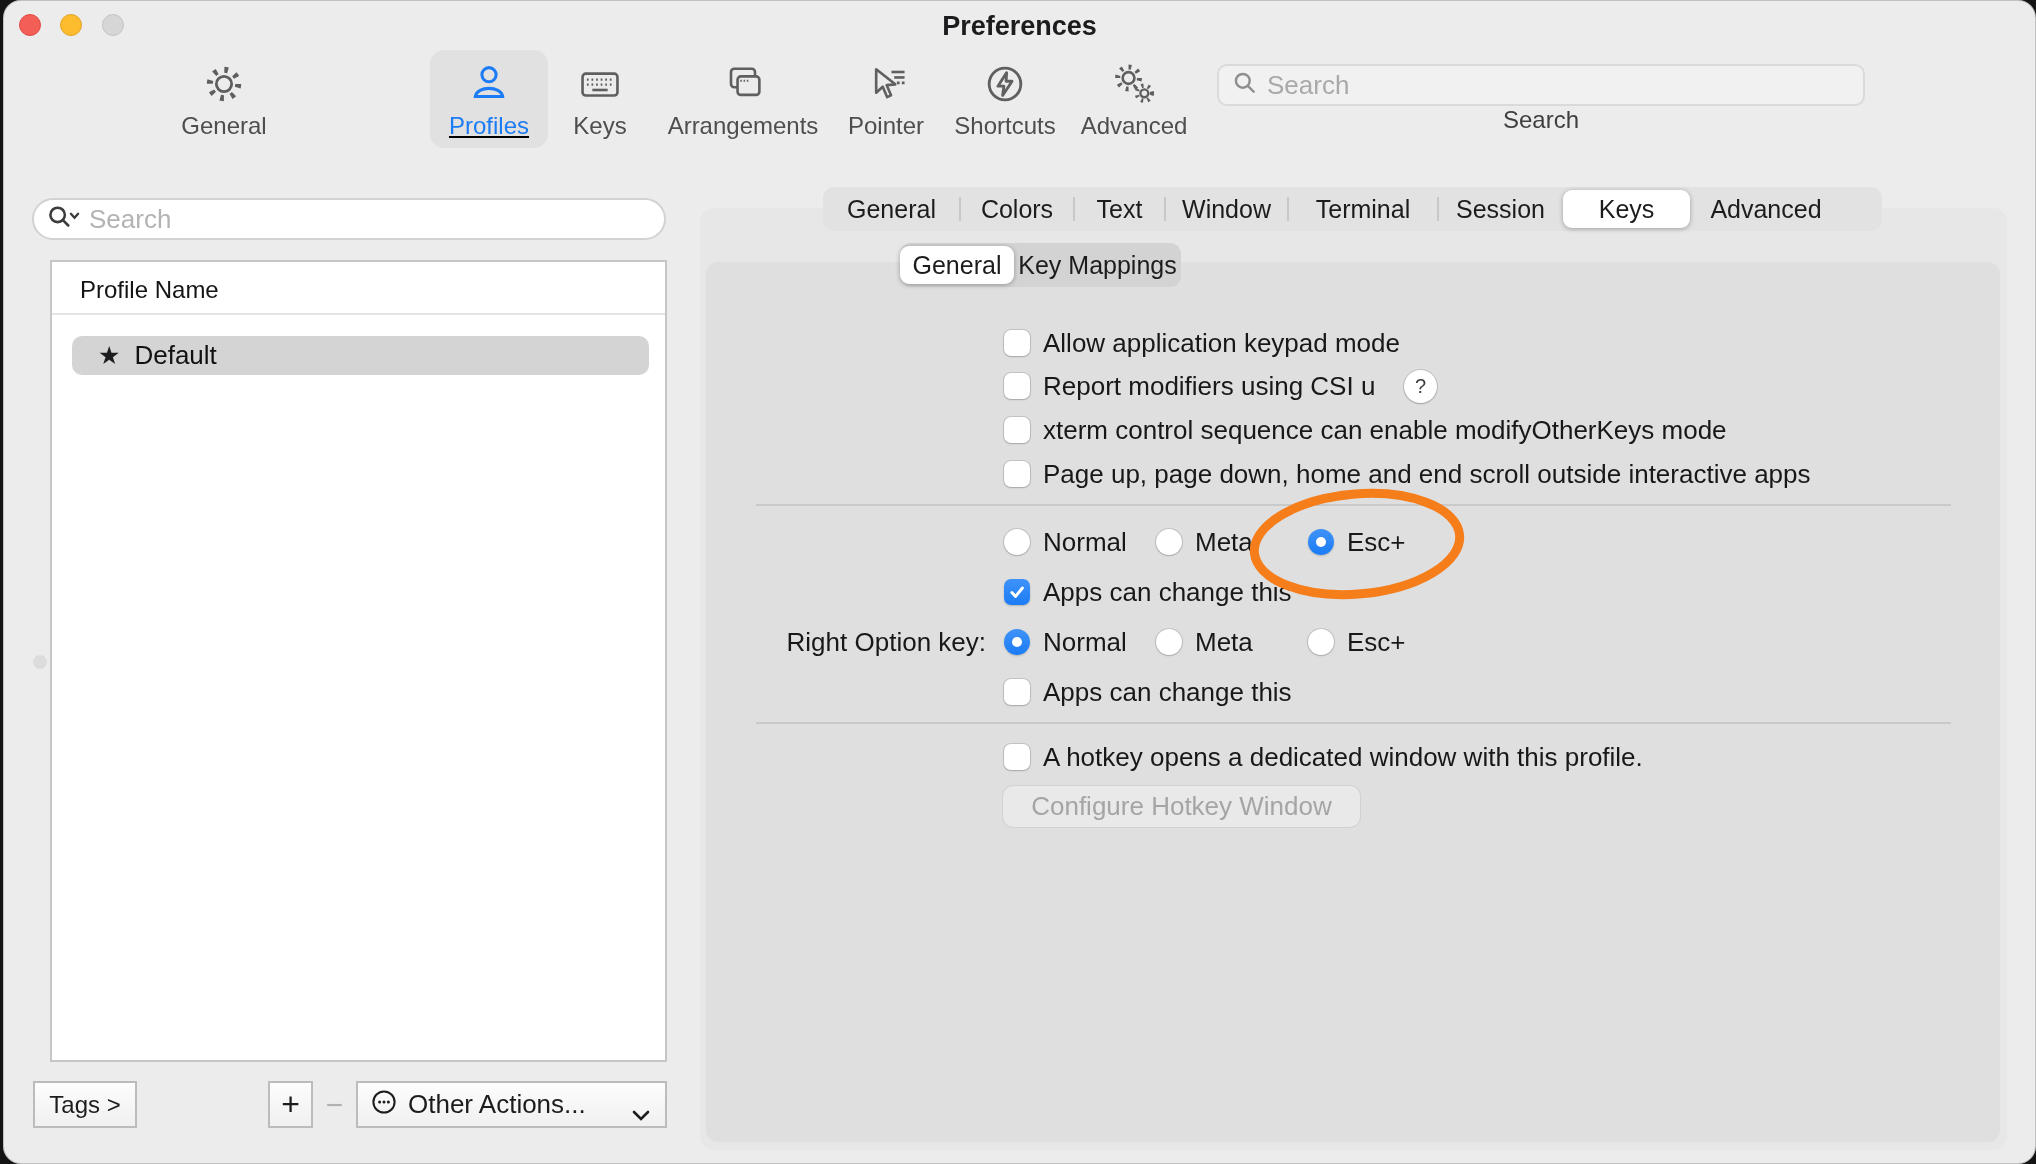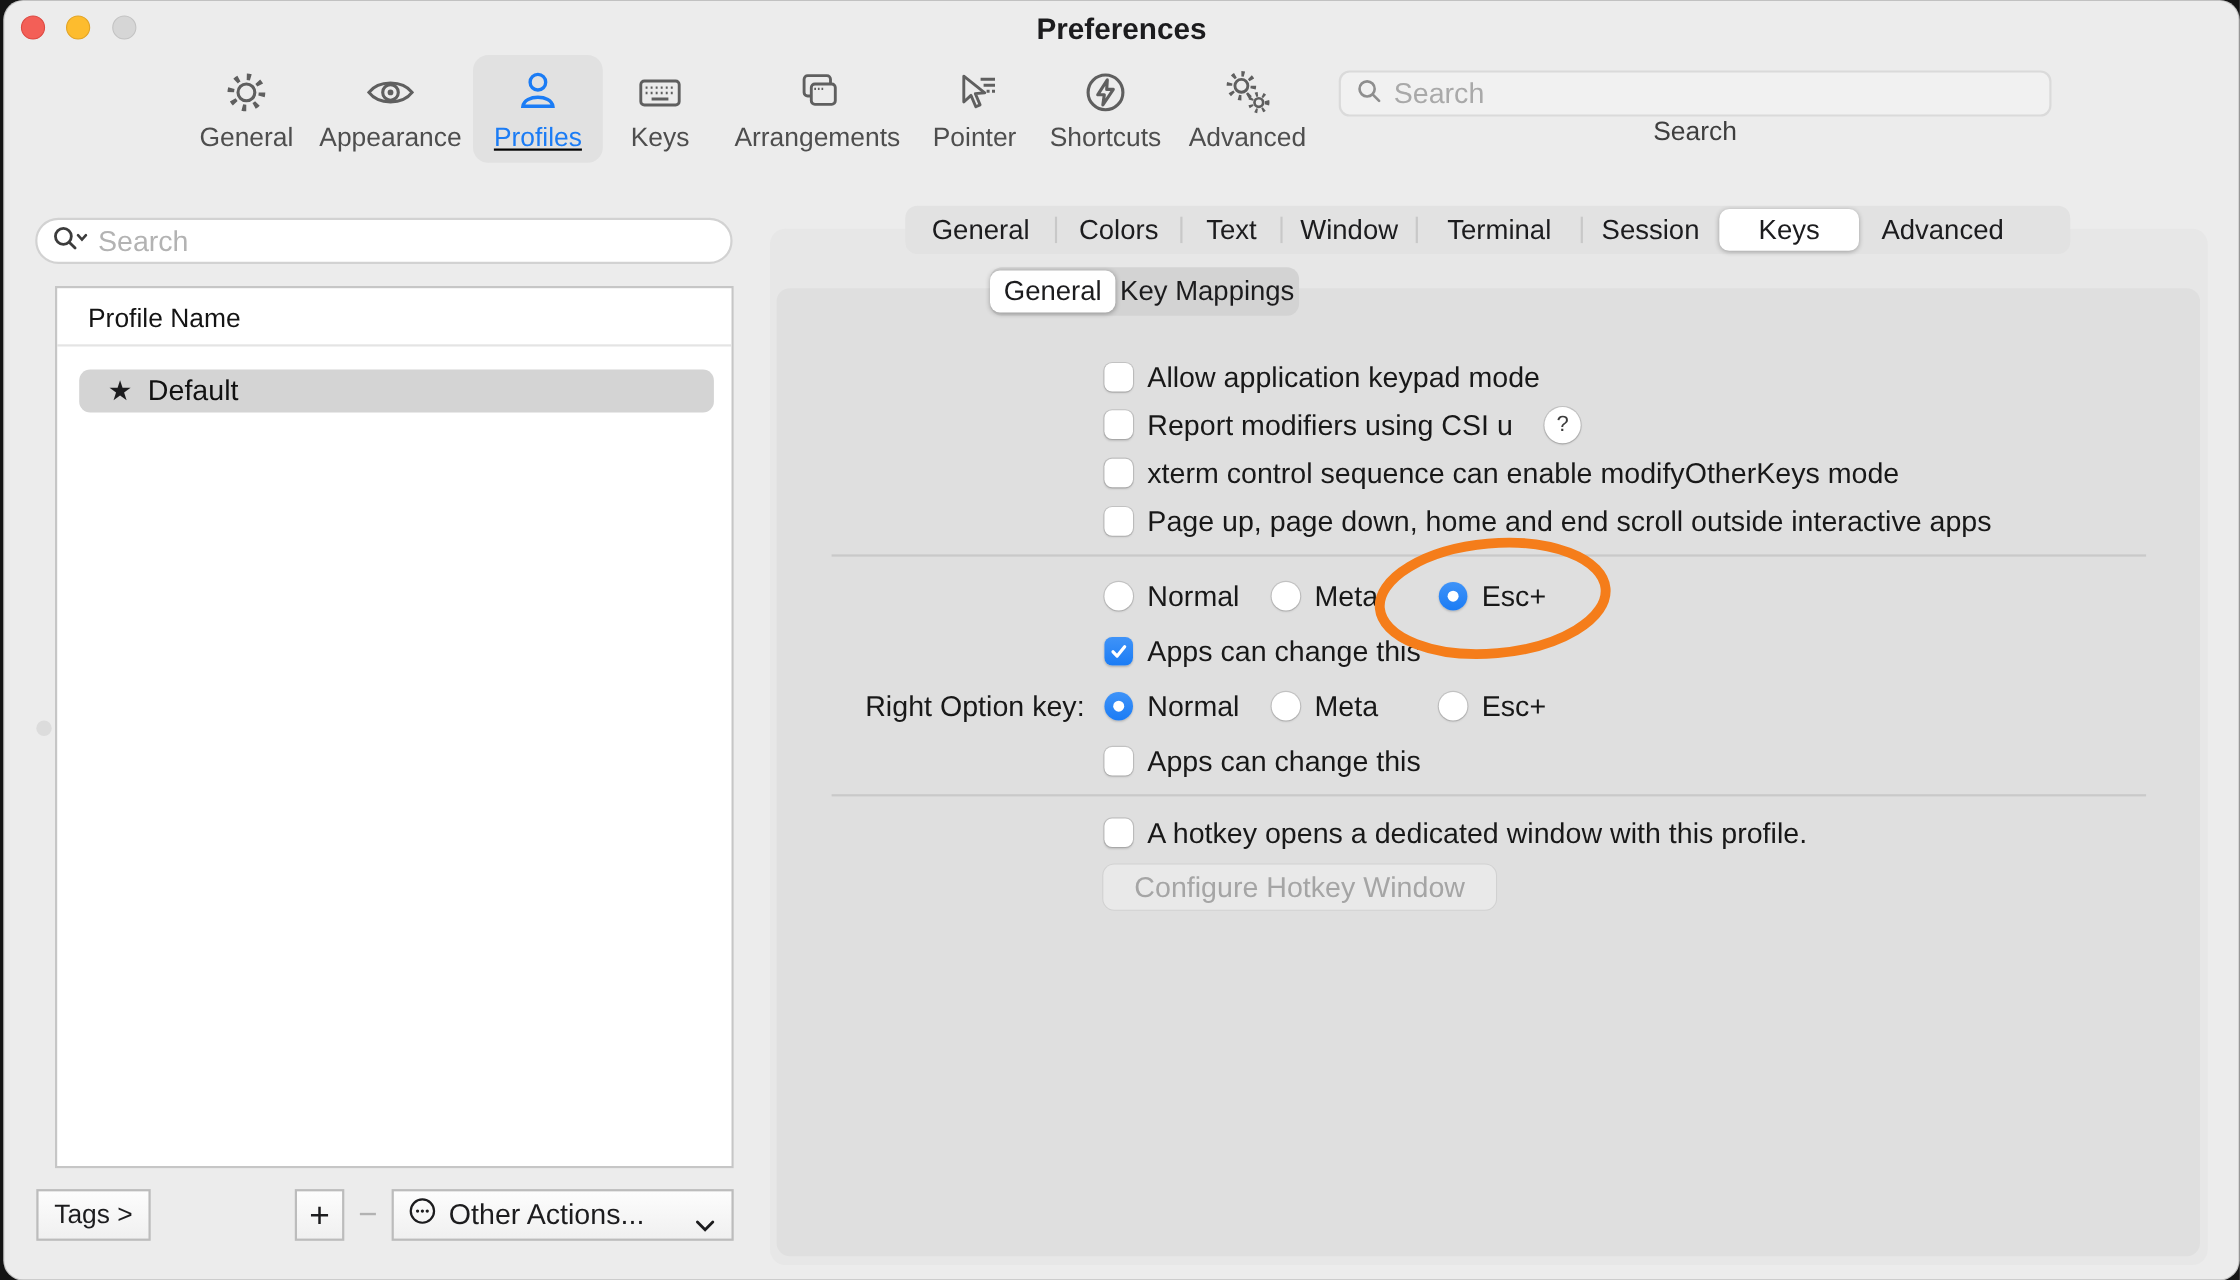--- a/index.html
+++ b/index.html
@@ -78,30 +78,20 @@
 
   <div class="titem" style="left:146px;width:150px;">
     <span class="ticon">
       <svg width="48" height="48" viewBox="0 0 44 44" fill="none" stroke="#5f5f5f" stroke-width="2.6">
         <circle cx="22" cy="22" r="7"></circle>
           <circle cx="22" cy="22" r="13" stroke-dasharray="3.4 6.8" stroke-width="5.5"></circle>
       </svg>
       </span>
     <span class="tlabel">General</span>
   </div>
-  <div class="titem" style="left:277px;width:150px;">
-    <span class="ticon">
-      <svg width="48" height="48" viewBox="0 0 44 44" fill="none" stroke="#5f5f5f" stroke-width="2.6">
-        <path d="M4 22 C12 11.5 32 11.5 40 22 C32 32.5 12 32.5 4 22 Z"></path>
-          <circle cx="22" cy="22" r="6.5"></circle>
-          <circle cx="22" cy="22" r="2.4" fill="#5f5f5f" stroke="none"></circle>
-      </svg>
-      </span>
-    <span class="tlabel">Appearance</span>
-  </div>
   <div class="titem sel" style="left:427px;width:118px;text-decoration:underline;">
     <span class="ticon">
       <svg width="48" height="48" viewBox="0 0 44 44" fill="none" stroke="#1b7cf5" stroke-width="2.8" stroke-linecap="round">
         <circle cx="22" cy="13.5" r="6.5"></circle>
           <path d="M9.5 33.5 C11 23.5 33 23.5 34.5 33.5 Z"></path>
       </svg>
       </span>
     <span class="tlabel">Profiles</span>
   </div>
   <div class="titem" style="left:522px;width:150px;">

